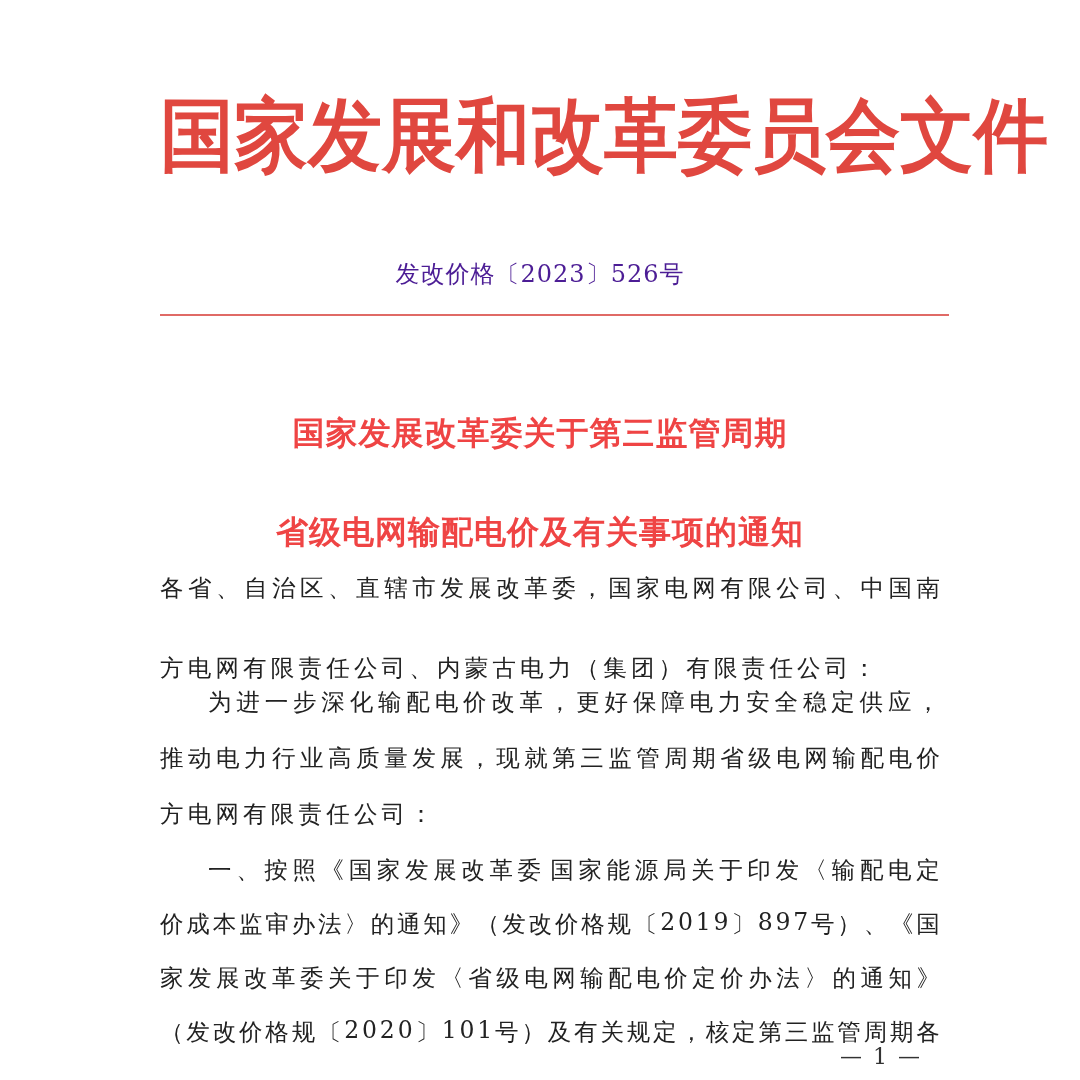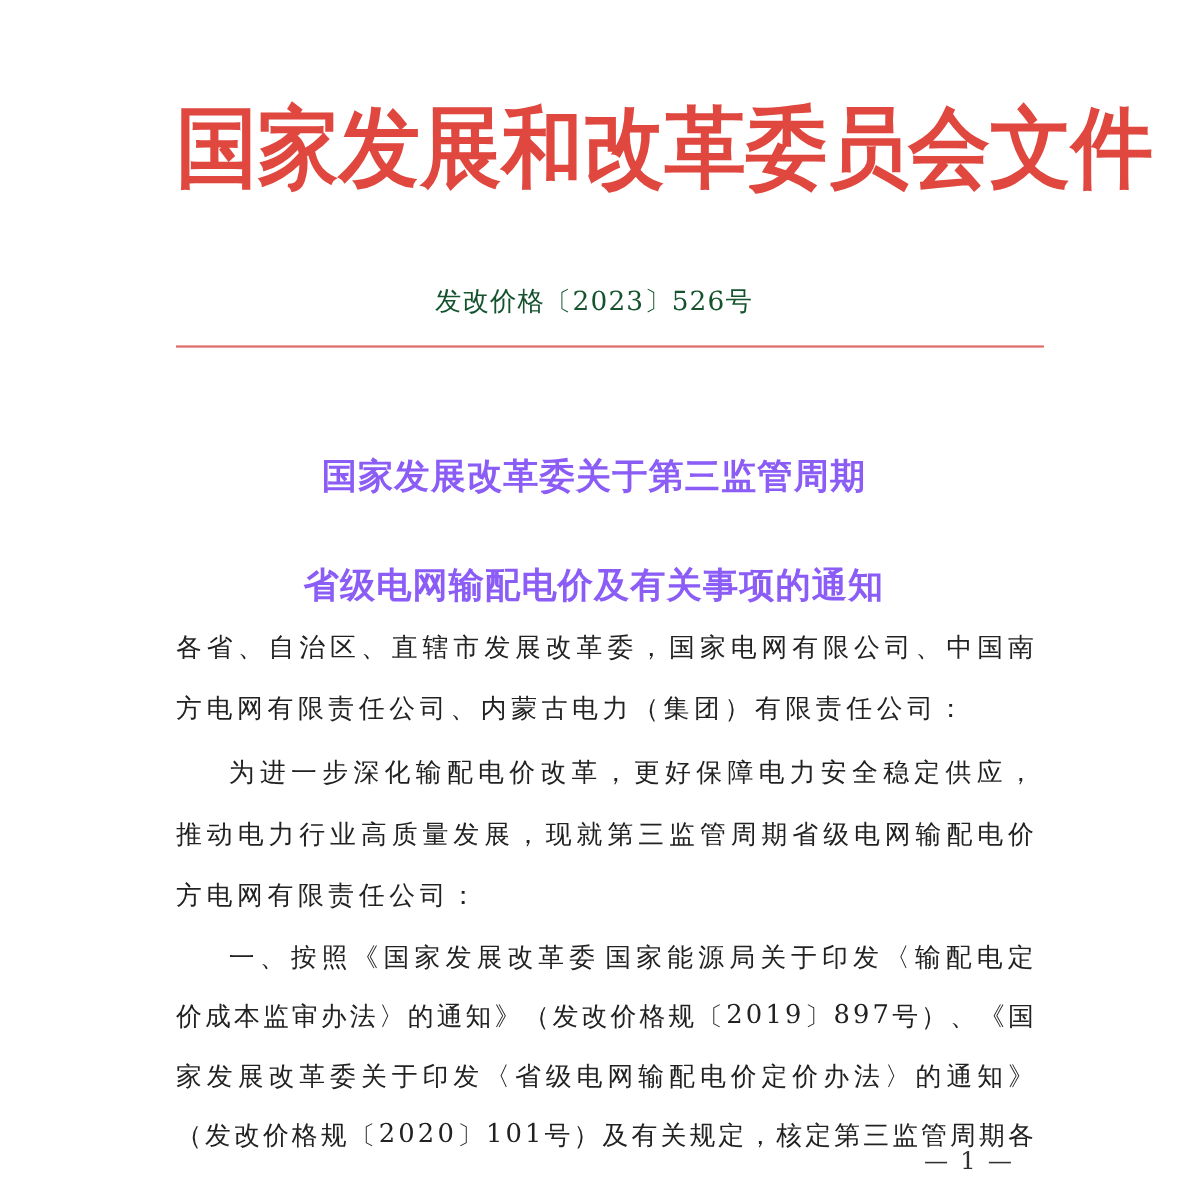--- a/index.html
+++ b/index.html
@@ -13,29 +13,29 @@
     .masthead {
       position: absolute; left: 160px; top: 92px; width: 790px; height: 86px;
       display: flex; justify-content: space-between; align-items: center;
       color: #e0473f; font-size: 74px; font-weight: bold;
       font-family: "DejaVu Serif", "Liberation Serif", serif;
       letter-spacing: 0;
     }
     .masthead span { display: inline-block; line-height: 1; transform: scaleY(1.08); }
     .docno {
       position: absolute; left: 0; width: 1080px; top: 258px;
-      text-align: center; font-size: 24px; color: #14532d; letter-spacing: 1px;
+      text-align: center; font-size: 24px; color: #4c1d95; letter-spacing: 1px;
     }
     .redline {
       position: absolute; left: 160px; top: 314px; width: 789px; height: 2px;
       background: #e06a66;
     }
     .title {
       position: absolute; left: 0; width: 1080px; text-align: center;
-      font-size: 32px; font-weight: bold; color: #8b5cf6;
+      font-size: 32px; font-weight: bold; color: #ef4444;
       font-family: "DejaVu Sans", "Liberation Sans", sans-serif;
       letter-spacing: 1px;
     }
     .title.l1 { top: 412px; }
     .title.l2 { top: 470px; margin-top: 41px; }
     .body-line {
       position: absolute; left: 160px; width: 780px;
       font-size: 23.5px; color: #222; white-space: nowrap;
       display: flex; justify-content: space-between;
     }
@@ -96,21 +96,21 @@
       <span>网</span>
       <span>有</span>
       <span>限</span>
       <span>公</span>
       <span>司</span>
       <span>、</span>
       <span>中</span>
       <span>国</span>
       <span>南</span>
     </div>
-  <div class="body-line left" style="top:628px">方电网有限责任公司、内蒙古电力（集团）有限责任公司：</div>
+  <div class="body-line left" style="top:652px">方电网有限责任公司、内蒙古电力（集团）有限责任公司：</div>
 
   <div class="body-line indent" style="top:686px">
       <span>为</span>
       <span>进</span>
       <span>一</span>
       <span>步</span>
       <span>深</span>
       <span>化</span>
       <span>输</span>
       <span>配</span>

